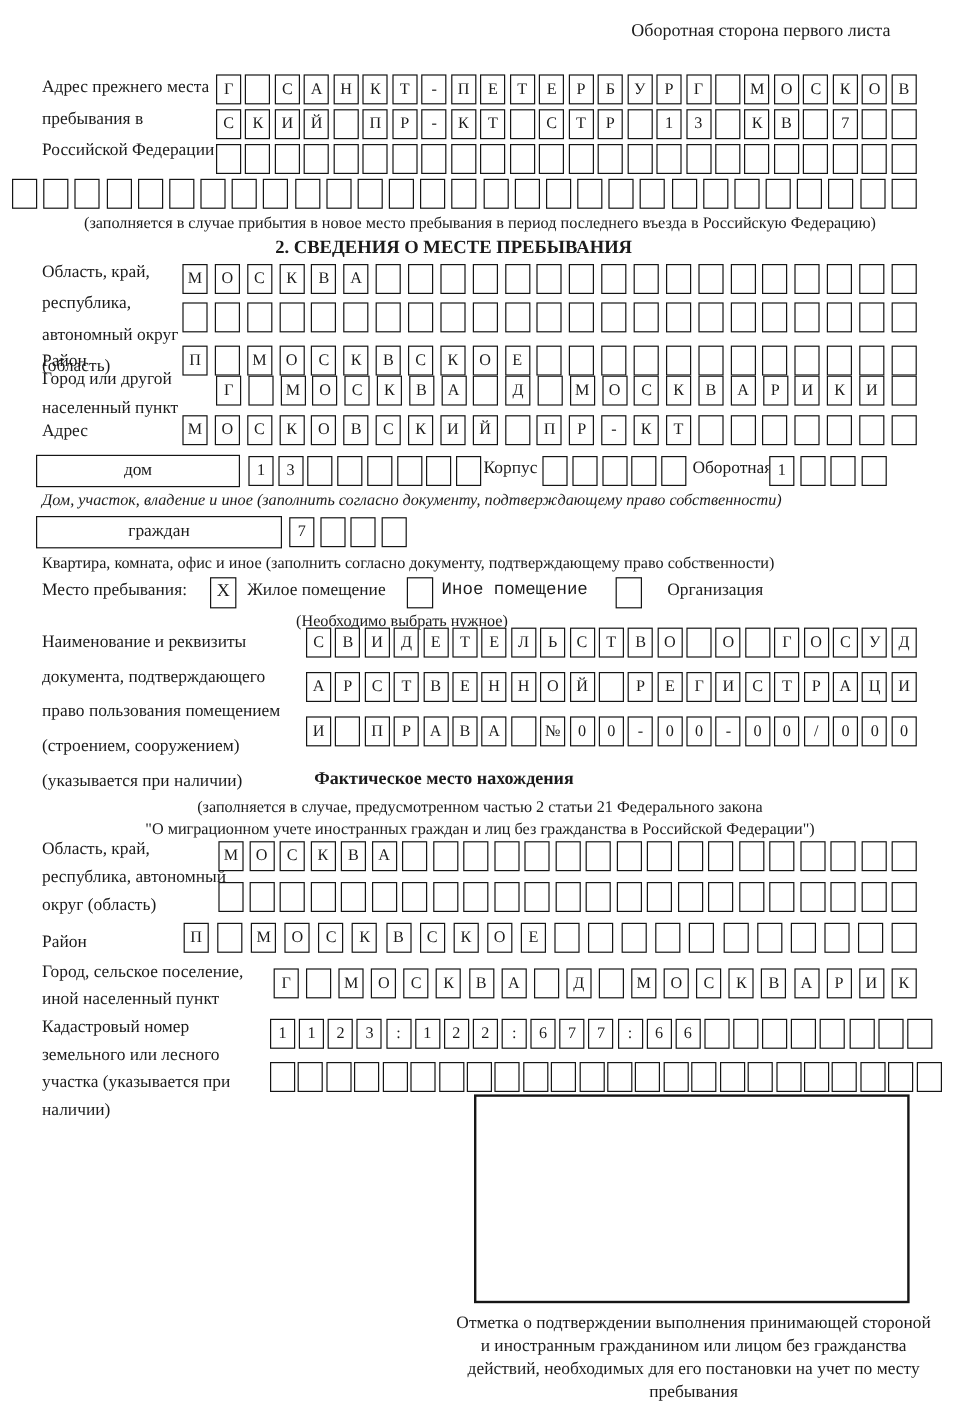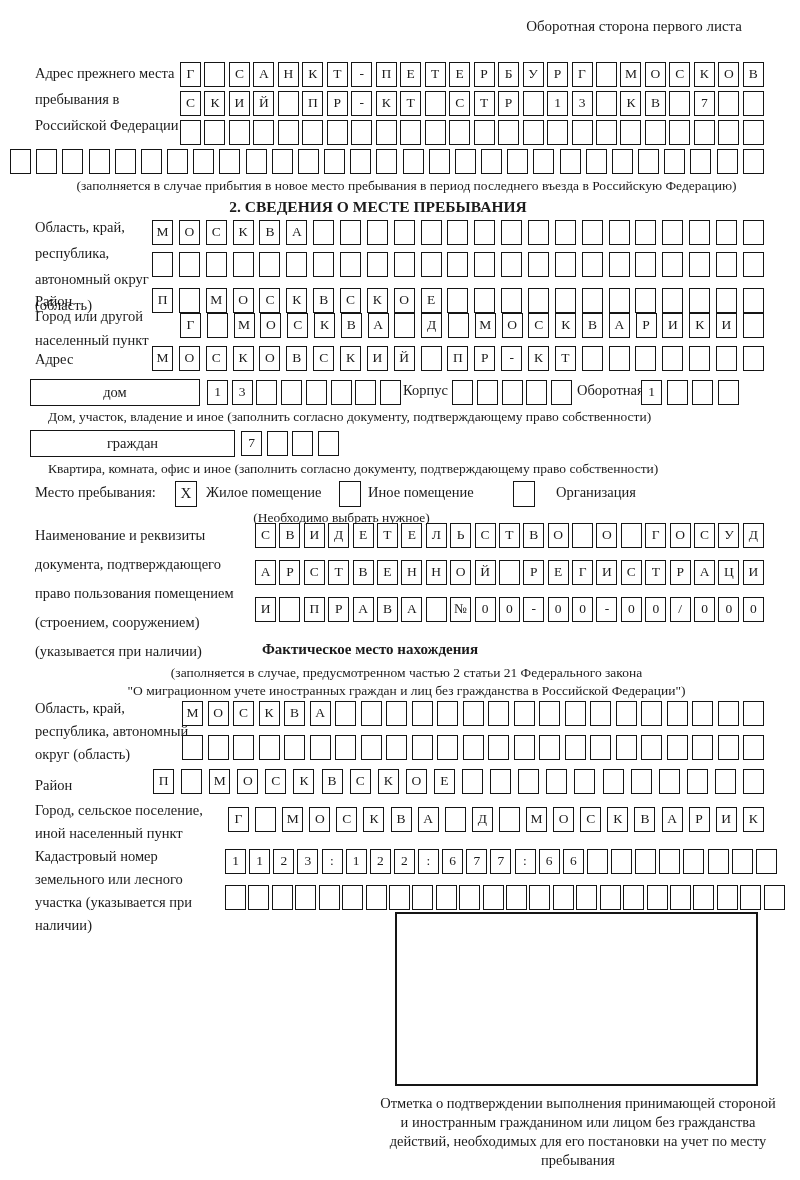--- a/index.html
+++ b/index.html
@@ -5,21 +5,21 @@
   * { margin:0; padding:0; box-sizing:border-box; }
   html,body { background:#ffffff; }
   .page {
     position:relative; width:800px; height:1180px; margin:0 auto;
     background:#ffffff; color:#1b1b1b;
     font-family:"Liberation Serif","DejaVu Serif",serif;
     font-size:14.5px; overflow:hidden;
   }
   .abs { position:absolute; }
   .lbl { position:absolute; line-height:26px; }
-  .note { position:absolute; font-size:13.5px;padding-left:13px; }
+  .note { position:absolute; font-size:13.5px; }
   .center { text-align:center; }
   .bold { font-weight:bold; }
   .cells { position:absolute; display:flex; justify-content:space-between; height:25px; }
   .cell {
     width:21px; height:25px; flex:0 0 21px;
     border:1.6px solid #151515; background:#fff;
     text-align:center; line-height:22px; font-size:13.5px;
     font-family:"Liberation Serif","DejaVu Serif",serif;
   }
   .widebox {
@@ -304,36 +304,36 @@
       <div class="cell"></div>
       <div class="cell"></div>
     </div>
   <div class="abs" style="left:577px; top:382px;">Оборотная</div>
   <div class="cells" style="left:641px; top:380px; width:98px;">
       <div class="cell">1</div>
       <div class="cell"></div>
       <div class="cell"></div>
       <div class="cell"></div>
     </div>
-  <div class="note" style="left:35px; top:409px;">Дом, участок, владение и иное (заполнить согласно документу, подтверждающему право собственности)</div>
+  <div class="note" style="left:35px; top:409px;font-style:italic;">Дом, участок, владение и иное (заполнить согласно документу, подтверждающему право собственности)</div>
 
   <div class="widebox" style="left:30px; top:430px; width:205px;">граждан</div>
   <div class="cells" style="left:241px; top:431px; width:98px;">
       <div class="cell">7</div>
       <div class="cell"></div>
       <div class="cell"></div>
       <div class="cell"></div>
     </div>
   <div class="note" style="left:35px; top:461px;">Квартира, комната, офис и иное (заполнить согласно документу, подтверждающему право собственности)</div>
 
   <div class="abs" style="left:35px; top:484px;">Место пребывания:</div>
   <div class="checkbox" style="left:175px; top:481px;">X</div>
   <div class="abs" style="left:206px; top:484px;">Жилое помещение</div>
   <div class="checkbox" style="left:339px; top:481px;"></div>
-  <div class="abs" style="left:368px; top:484px;">Иное помещение</div>
+  <div class="abs" style="left:368px; top:484px;font-family:Liberation Mono, monospace;">Иное помещение</div>
   <div class="checkbox" style="left:513px; top:481px;"></div>
   <div class="abs" style="left:556px; top:484px;">Организация</div>
   <div class="note center" style="left:160px; top:510px; width:350px;">(Необходимо выбрать нужное)</div>
 
   <div class="lbl" style="left:35px; top:521px; width:216px; line-height:29px;">Наименование и реквизиты документа, подтверждающего право пользования помещением (строением, сооружением) (указывается при наличии)</div>
   <div class="cells" style="left:255px; top:523px; width:509px;">
       <div class="cell">С</div>
       <div class="cell">В</div>
       <div class="cell">И</div>
       <div class="cell">Д</div>

